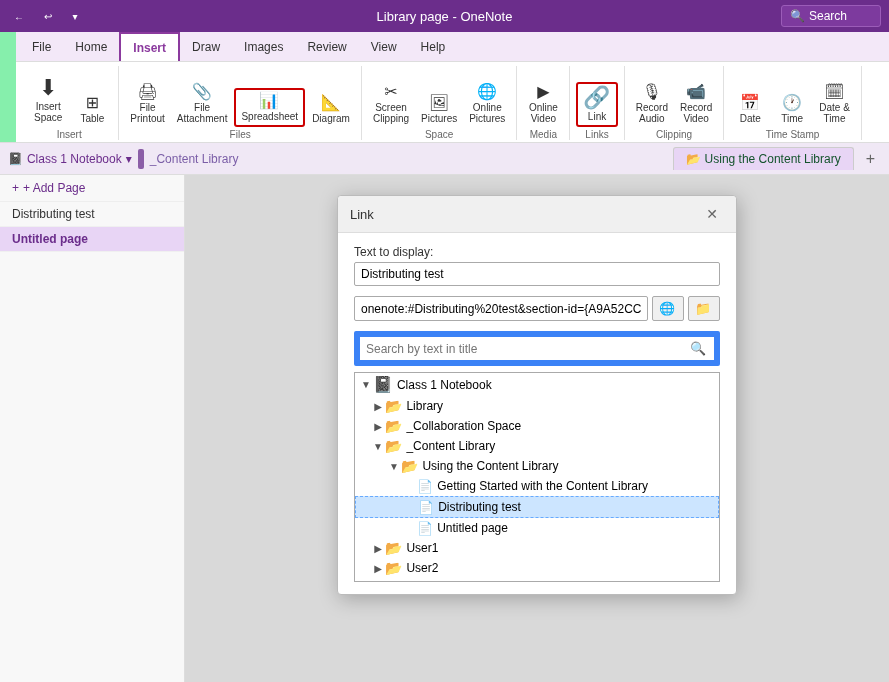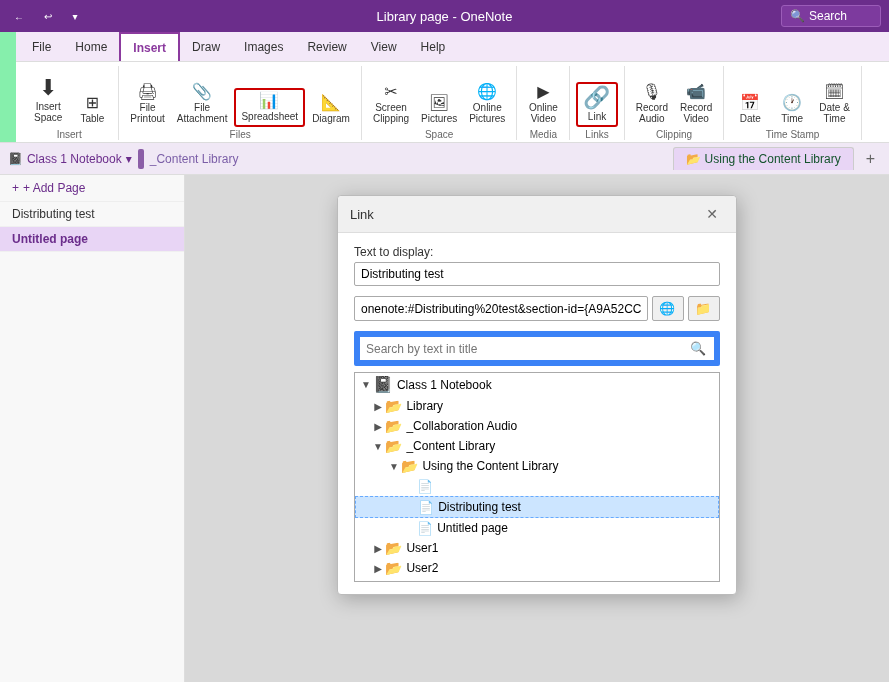--- a/index.html
+++ b/index.html
@@ -507,35 +507,36 @@
                 <span class="tree-label">Class 1 Notebook</span>
               </div>
               <div class="tree-item tree-indent-1">
                 <span class="tree-expand">▶</span>
                 <span class="tree-icon"><span style="color:#7b5ea7;font-size:14px;">📂</span></span>
                 <span class="tree-label">Library</span>
               </div>
               <div class="tree-item tree-indent-1">
                 <span class="tree-expand">▶</span>
                 <span class="tree-icon"><span style="color:#d07030;font-size:14px;">📂</span></span>
-                <span class="tree-label">_Collaboration Audio</span>
+                <span class="tree-label">_Collaboration Space</span>
               </div>
               <div class="tree-item tree-indent-1">
                 <span class="tree-expand">▼</span>
                 <span class="tree-icon"><span style="color:#2d9b8b;font-size:14px;">📂</span></span>
                 <span class="tree-label">_Content Library</span>
               </div>
               <div class="tree-item tree-indent-2">
                 <span class="tree-expand">▼</span>
                 <span class="tree-icon"><span style="color:#7b5ea7;font-size:14px;">📂</span></span>
                 <span class="tree-label">Using the Content Library</span>
               </div>
               <div class="tree-item tree-indent-3">
                 <span class="tree-expand"></span>
                 <span class="tree-icon"><span style="color:#888;font-size:13px;">📄</span></span>
+                <span class="tree-label">Getting Started with the Content Library</span>
               </div>
               <div class="tree-item tree-indent-3 selected">
                 <span class="tree-expand"></span>
                 <span class="tree-icon"><span style="color:#888;font-size:13px;">📄</span></span>
                 <span class="tree-label">Distributing test</span>
               </div>
               <div class="tree-item tree-indent-3">
                 <span class="tree-expand"></span>
                 <span class="tree-icon"><span style="color:#888;font-size:13px;">📄</span></span>
                 <span class="tree-label">Untitled page</span>

